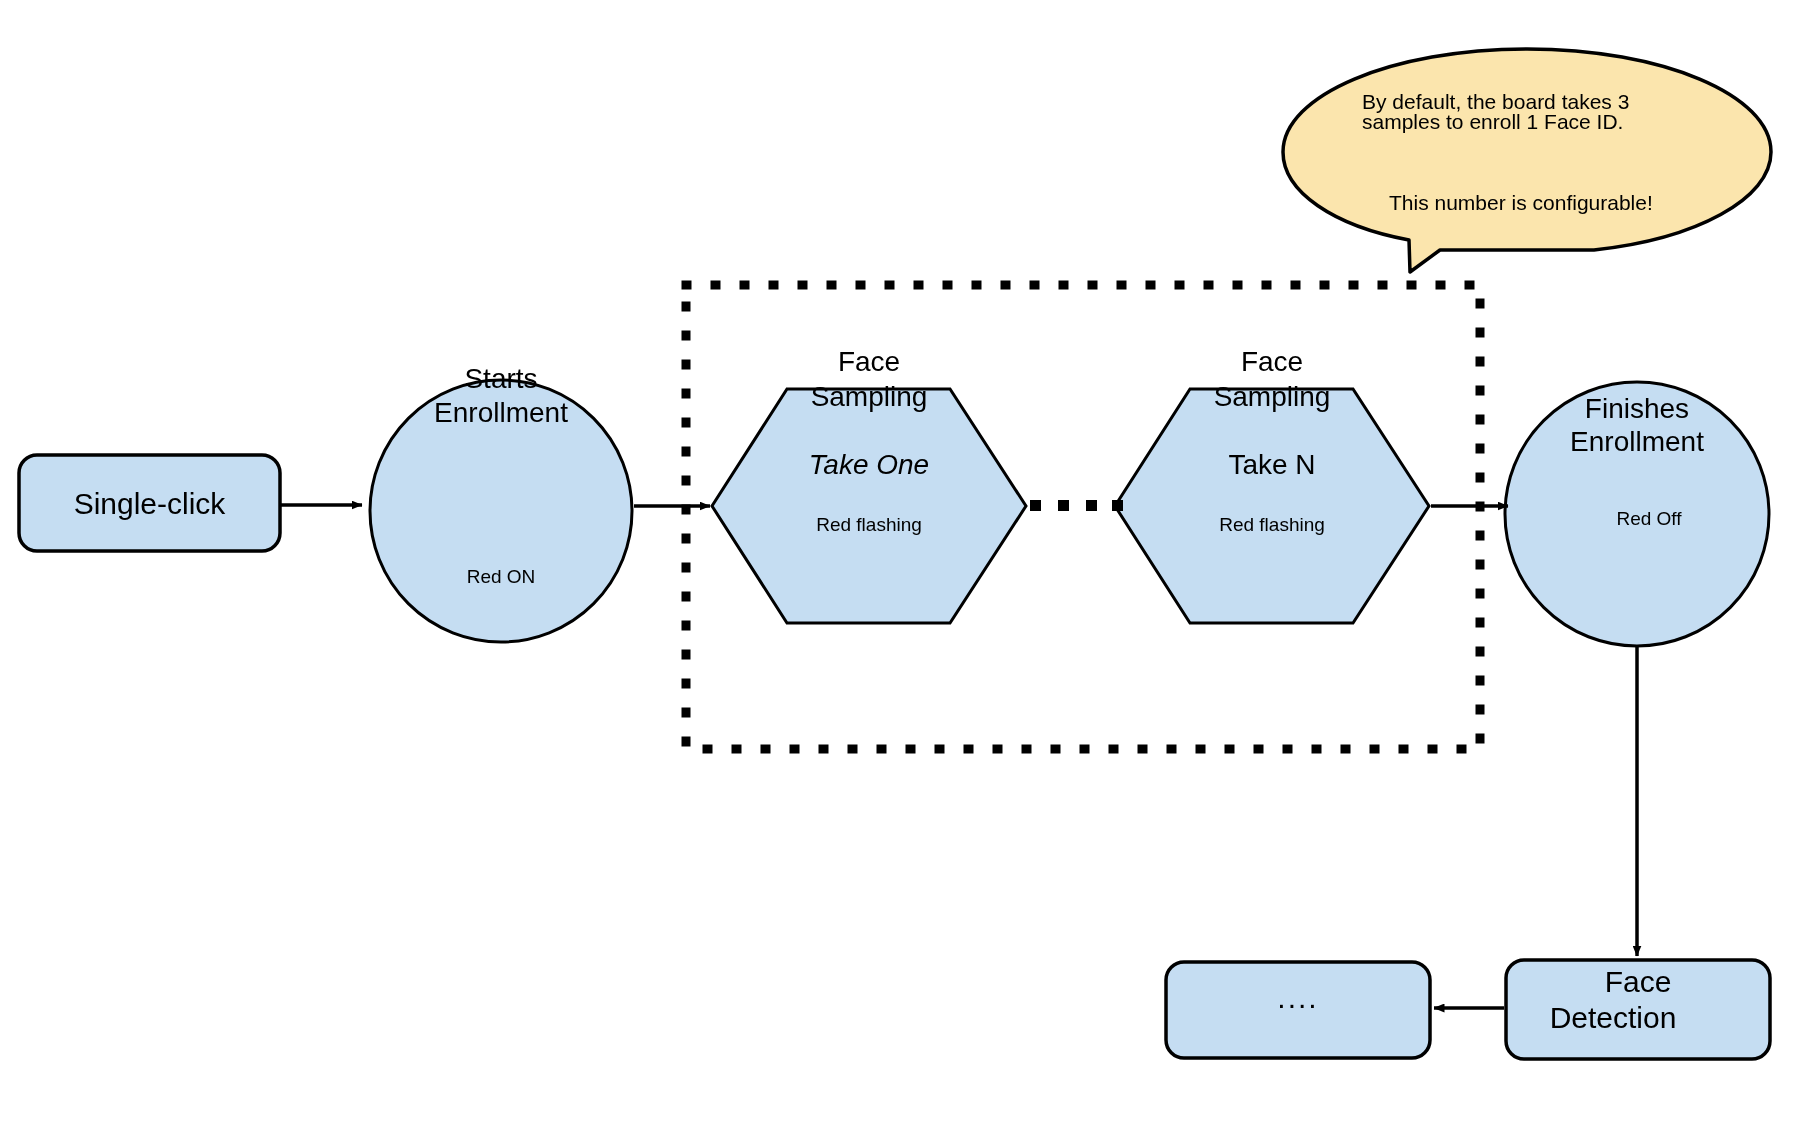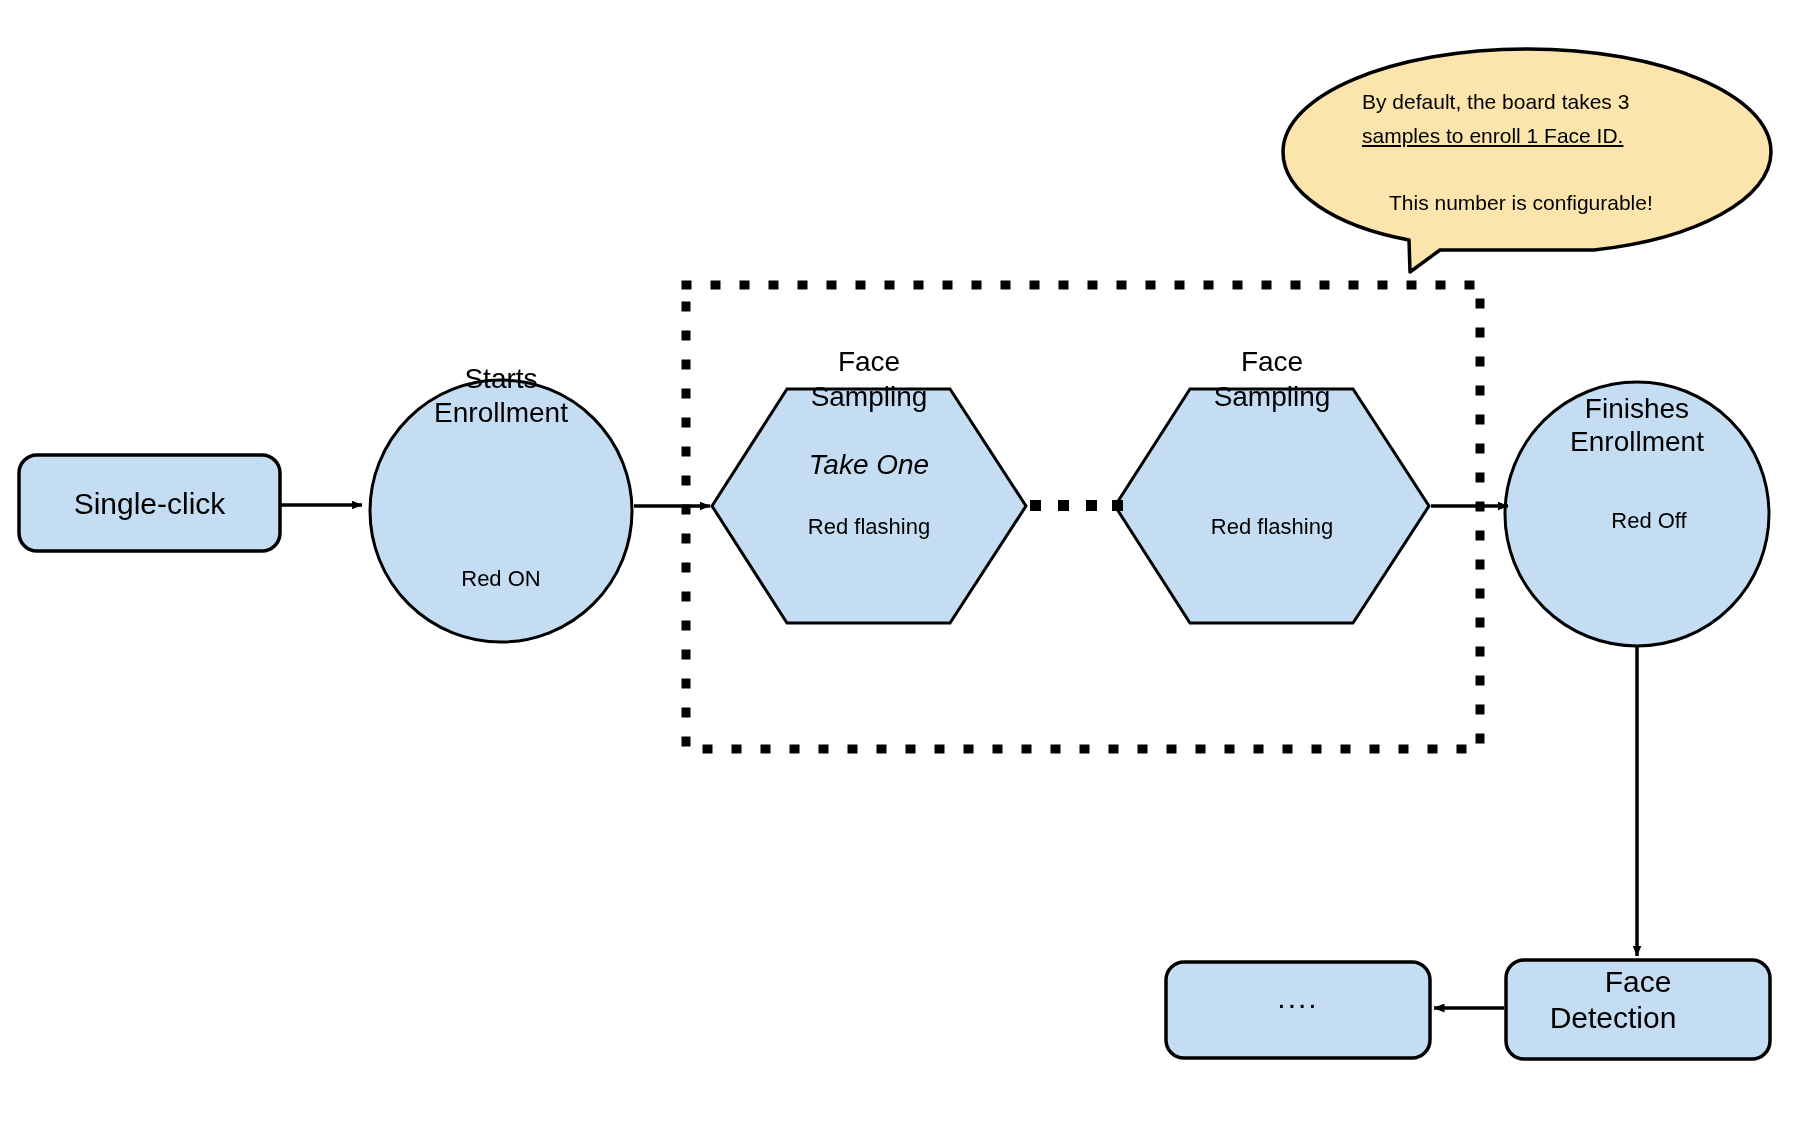--- a/index.html
+++ b/index.html
@@ -27,21 +27,21 @@
   }
   .node-text {
     position: absolute;
     text-align: center;
     line-height: 1.18;
     pointer-events: none;
     white-space: pre;
   }
   .t-big   { font-size: 30px; }
   .t-med   { font-size: 28px; }
-  .t-small { font-size: 22px; }
+  .t-small { font-size: 19px; }
   .t-dots  { font-size: 30px; letter-spacing: 2px; }
   .callout-text {
     position: absolute;
     font-size: 21px;
     line-height: 1.35;
     text-align: left;
     pointer-events: none;
   }
 </style>
 </head>
@@ -107,28 +107,29 @@
   <div class="node-text t-med" style="left:371px; top:396px; width:260px;">Enrollment</div>
   <div class="node-text t-small" style="left:371px; top:566px; width:260px;">Red ON</div>
 
   <div class="node-text t-med" style="left:712px; top:345px; width:314px;">Face</div>
   <div class="node-text t-med" style="left:712px; top:380px; width:314px;">Sampling</div>
   <div class="node-text t-med" style="left:712px; top:448px; width:314px;font-style:italic;">Take One</div>
   <div class="node-text t-small" style="left:712px; top:514px; width:314px;">Red flashing</div>
 
   <div class="node-text t-med" style="left:1115px; top:345px; width:314px;">Face</div>
   <div class="node-text t-med" style="left:1115px; top:380px; width:314px;">Sampling</div>
+  <div class="node-text t-med" style="left:1115px; top:448px; width:314px;">Take N</div>
   <div class="node-text t-small" style="left:1115px; top:514px; width:314px;">Red flashing</div>
 
   <div class="node-text t-med" style="left:1507px; top:392px; width:260px;">Finishes</div>
   <div class="node-text t-med" style="left:1507px; top:425px; width:260px;">Enrollment</div>
   <div class="node-text t-small" style="left:1507px; top:508px; width:284px;text-align:center;">Red Off</div>
 
   <div class="node-text t-big" style="left:1506px; top:964px; width:264px;">Face</div>
   <div class="node-text t-big" style="left:1506px; top:1000px; width:214px;">Detection</div>
 
   <div class="node-text t-dots" style="left:1166px; top:980px; width:264px;">....</div>
 
   <div class="callout-text" style="left:1362px; top:88px; width:400px;">By default, the board takes 3</div>
-  <div class="callout-text" style="left:1362px; top:122px; width:400px;text-decoration:underline;">samples to enroll 1 Face ID.</div>
+  <div class="callout-text" style="left:1362px; top:108px; width:400px;">samples to enroll 1 Face ID.</div>
   <div class="callout-text" style="left:1362px; top:189px; width:400px;margin-left:27px;">This number is configurable!</div>
 
 </div>
 
 </body></html>

